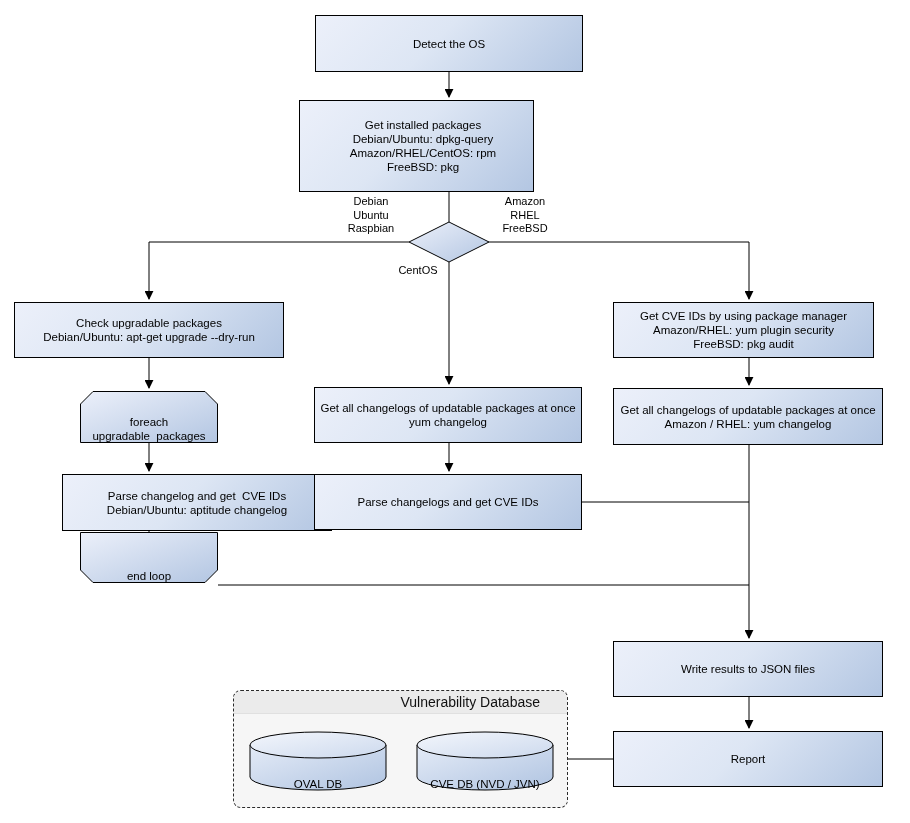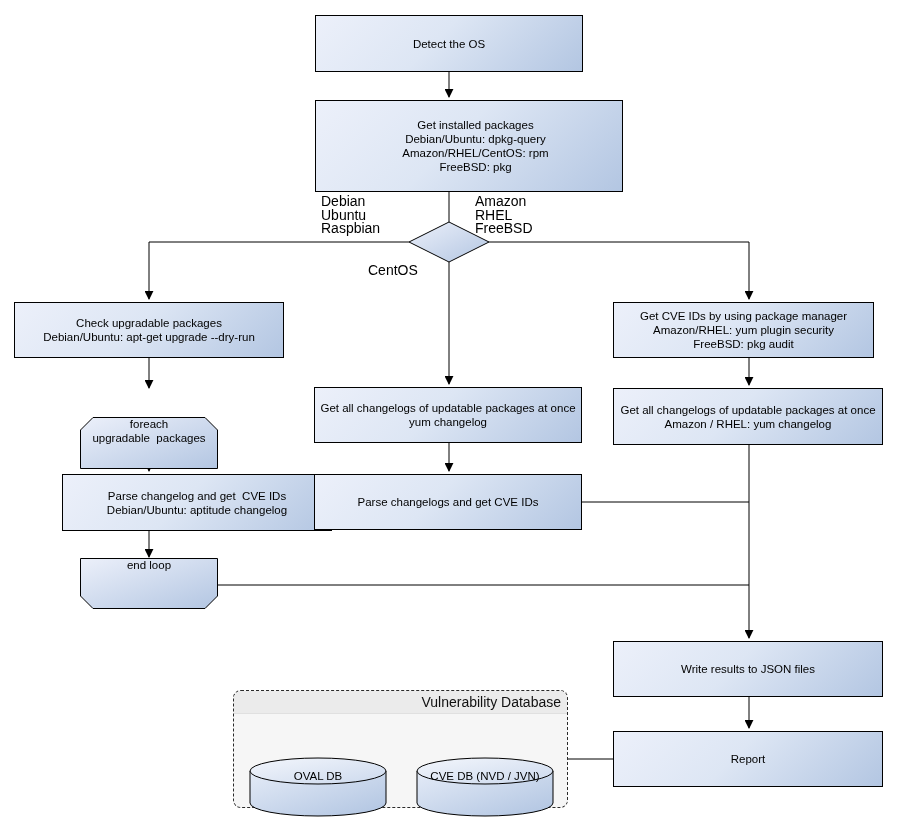--- a/index.html
+++ b/index.html
@@ -38,38 +38,37 @@
     line-height: 14px;
     text-align: center;
     white-space: pre;
   }
 
   
   .shape, .cyl {
     position: absolute;
     z-index: 3;
     display: flex;
-    align-items: flex-start;
+    align-items: flex-end;
     justify-content: center;
-    margin-top: 26px;
   }
   .shape svg, .cyl svg {
     position: absolute;
     left: 0; top: 0;
   }
   .shape .lbl { position: relative; z-index: 1; }
   .cyl .lbl { position: relative; z-index: 1; padding-top: 12px; }
 
   
   .edge-label {
     position: absolute;
     z-index: 2;
-    font-size: 14px;
+    font-size: 11px;
     line-height: 13.5px;
-    text-align: left;
+    text-align: center;
     white-space: pre;
   }
 
   
   .db-group {
     position: absolute;
     left: 233px; top: 690px;
     width: 335px; height: 118px;
     z-index: 2;
     background: #f6f6f6;
@@ -77,21 +76,21 @@
     border-radius: 8px;
   }
   .db-group .db-header {
     height: 23px;
     background: #ebebeb;
     border-bottom: 1px solid #e0e0e0;
     border-radius: 7px 7px 0 0;
     display: flex;
     align-items: center;
     justify-content: flex-end;
-    padding-right: 6px;
+    padding-right: 27px;
     font-size: 14px;
     color: #111;
   }
 </style>
 </head>
 <body>
 
 <div class="canvas">
 
   <svg class="connectors" width="910" height="823" viewBox="0 0 910 823">
@@ -133,21 +132,21 @@
       <path d="M568,759 H613"></path>
     </g>
 
     <path d="M449,222 L489,242 L449,262 L409,242 Z" fill="url(#diamondGrad)" stroke="#000" stroke-width="1"></path>
   </svg>
 
   <div class="node" style="left:315px; top:15px; width:268px; height:57px;">
     <div class="lbl">Detect the OS</div>
   </div>
 
-  <div class="node" style="left:315px; top:100px; width:308px; height:92px;padding-left:13px;">
+  <div class="node" style="left:299px; top:100px; width:235px; height:92px;padding-left:13px;">
     <div class="lbl">Get installed packages
 Debian/Ubuntu: dpkg-query
 Amazon/RHEL/CentOS: rpm
 FreeBSD: pkg</div>
   </div>
 
   <div class="node" style="left:14px; top:302px; width:270px; height:56px;">
     <div class="lbl">Check upgradable packages
 Debian/Ubuntu: apt-get upgrade --dry-run</div>
   </div>

